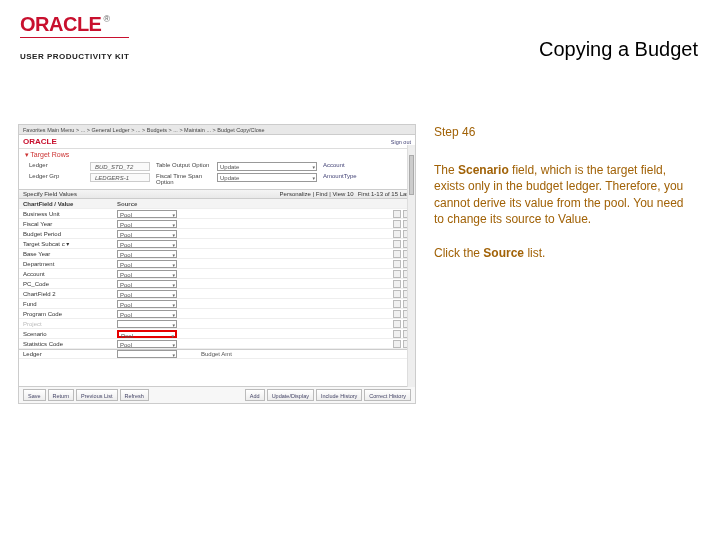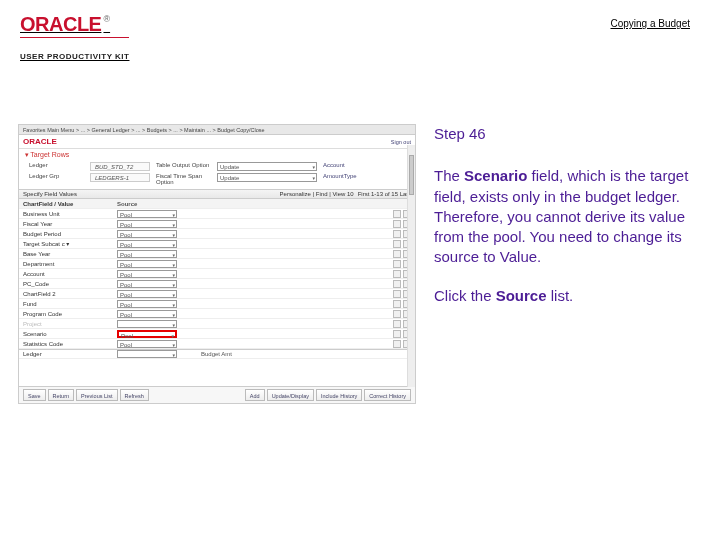--- a/index.html
+++ b/index.html
@@ -10,25 +10,24 @@
     font-size: 12px;
     background: #fff;
     color: #000;
     position: relative;
   }
   
   .page-header {
     position: absolute;
     top: 14px;
     left: 20px;
-    right: 20px;
+    right: 12px;
     display: flex;
     justify-content: space-between;
-    align-items: flex-start;
-    text-decoration: underline;
+    align-items: flex-end;
   }
   .brand {
     display: flex;
     flex-direction: column;
   }
   .oracle-logo {
     font-family: Arial, sans-serif;
     font-weight: bold;
     font-size: 20px;
     color: #c8102e;
@@ -44,21 +43,21 @@
   .upk-line {
     border-top: 1px solid #c8102e;
     margin-top: 3px;
     padding-top: 14px;
     font-size: 8px;
     font-weight: bold;
     letter-spacing: 0.5px;
     color: #222;
   }
   .doc-title {
-    font-size: 10px;
+    font-size: 20px;
     color: #000;
     margin-top: 4px;
     margin-right: 10px;
   }
 
   
   .content {
     position: absolute;
     top: 124px;
     left: 18px;
@@ -176,23 +175,23 @@
     position:absolute; right:0; top:20px; bottom:16px; width:8px;
     background:#eee; border-left:1px solid #ddd;
   }
   .shot-scroll .thumb {
     position:absolute; left:1px; right:1px; top:10px; height:40px; background:#ccc; border:1px solid #aaa;
   }
 
   
   .instructions {
     flex: 1;
-    font-size: 15px;
+    font-size: 12px;
     line-height: 1.35;
-    color: #4c1d95;
+    color: #a16207;
     padding-right: 6px;
   }
   .step-label { margin-bottom: 22px; }
   .para { margin-bottom: 18px; }
   .para b { font-weight: bold; }
 </style>
 </head>
 <body>
 
 <div class="page-header">

